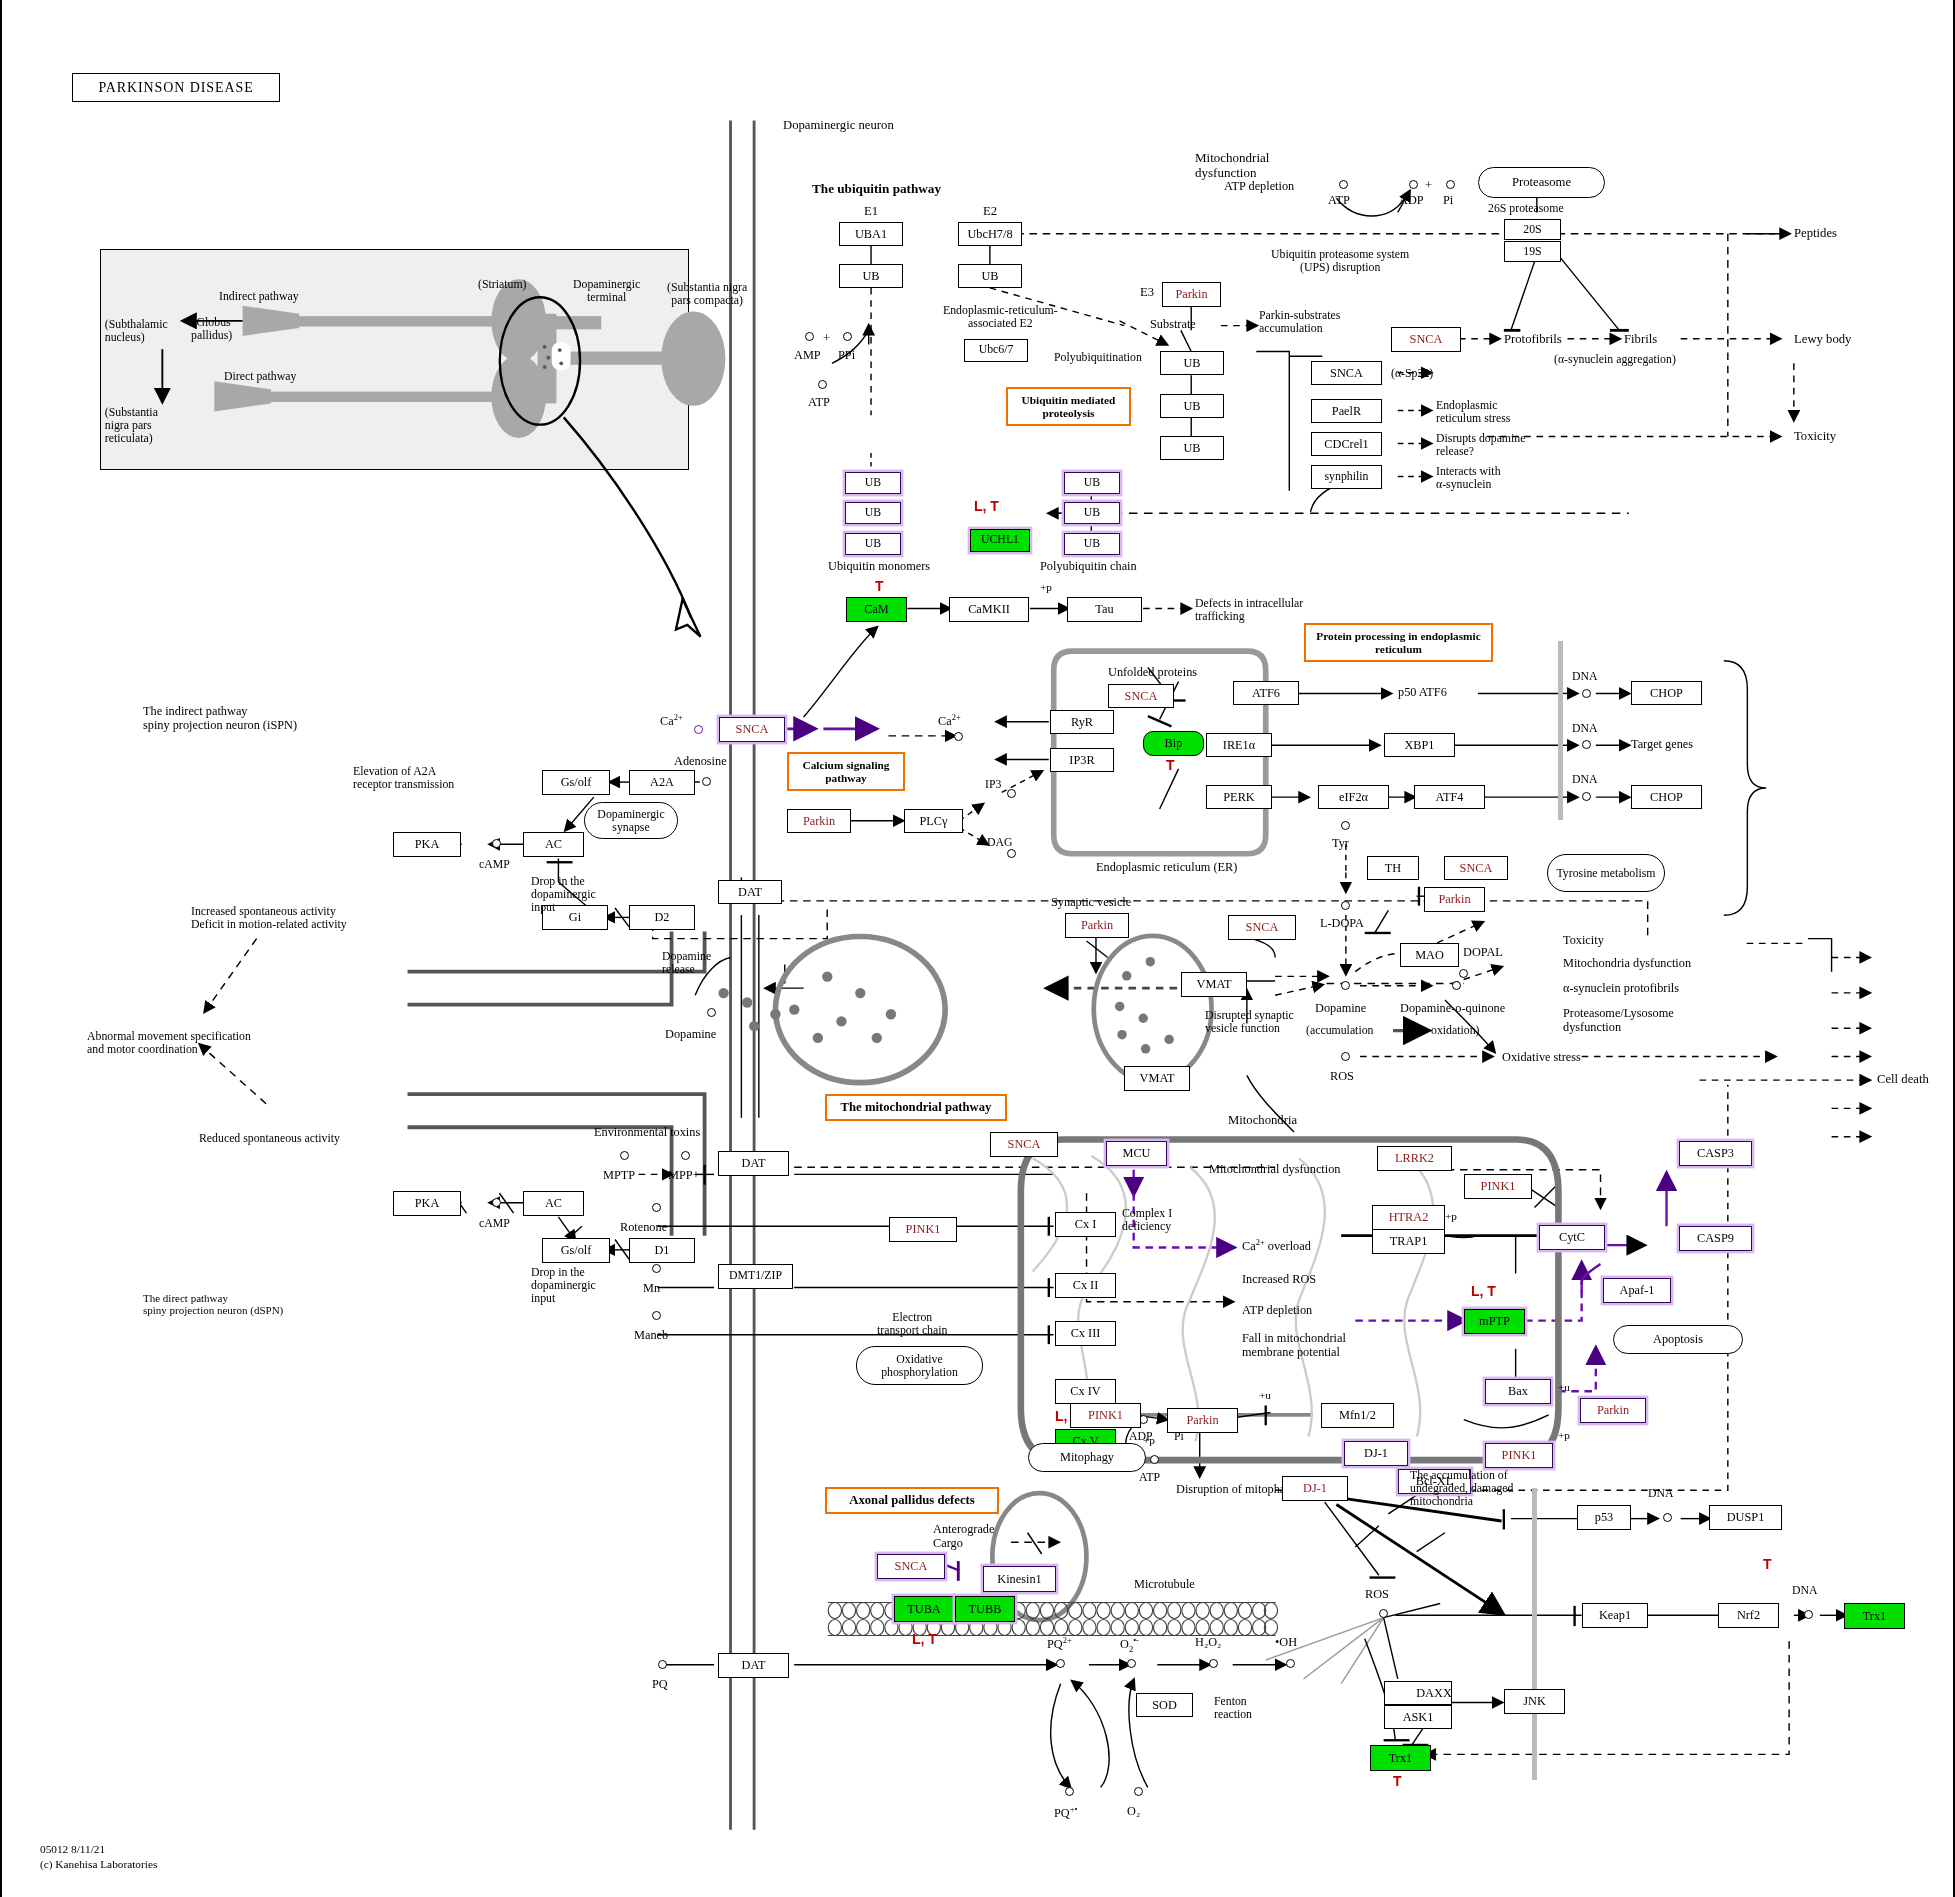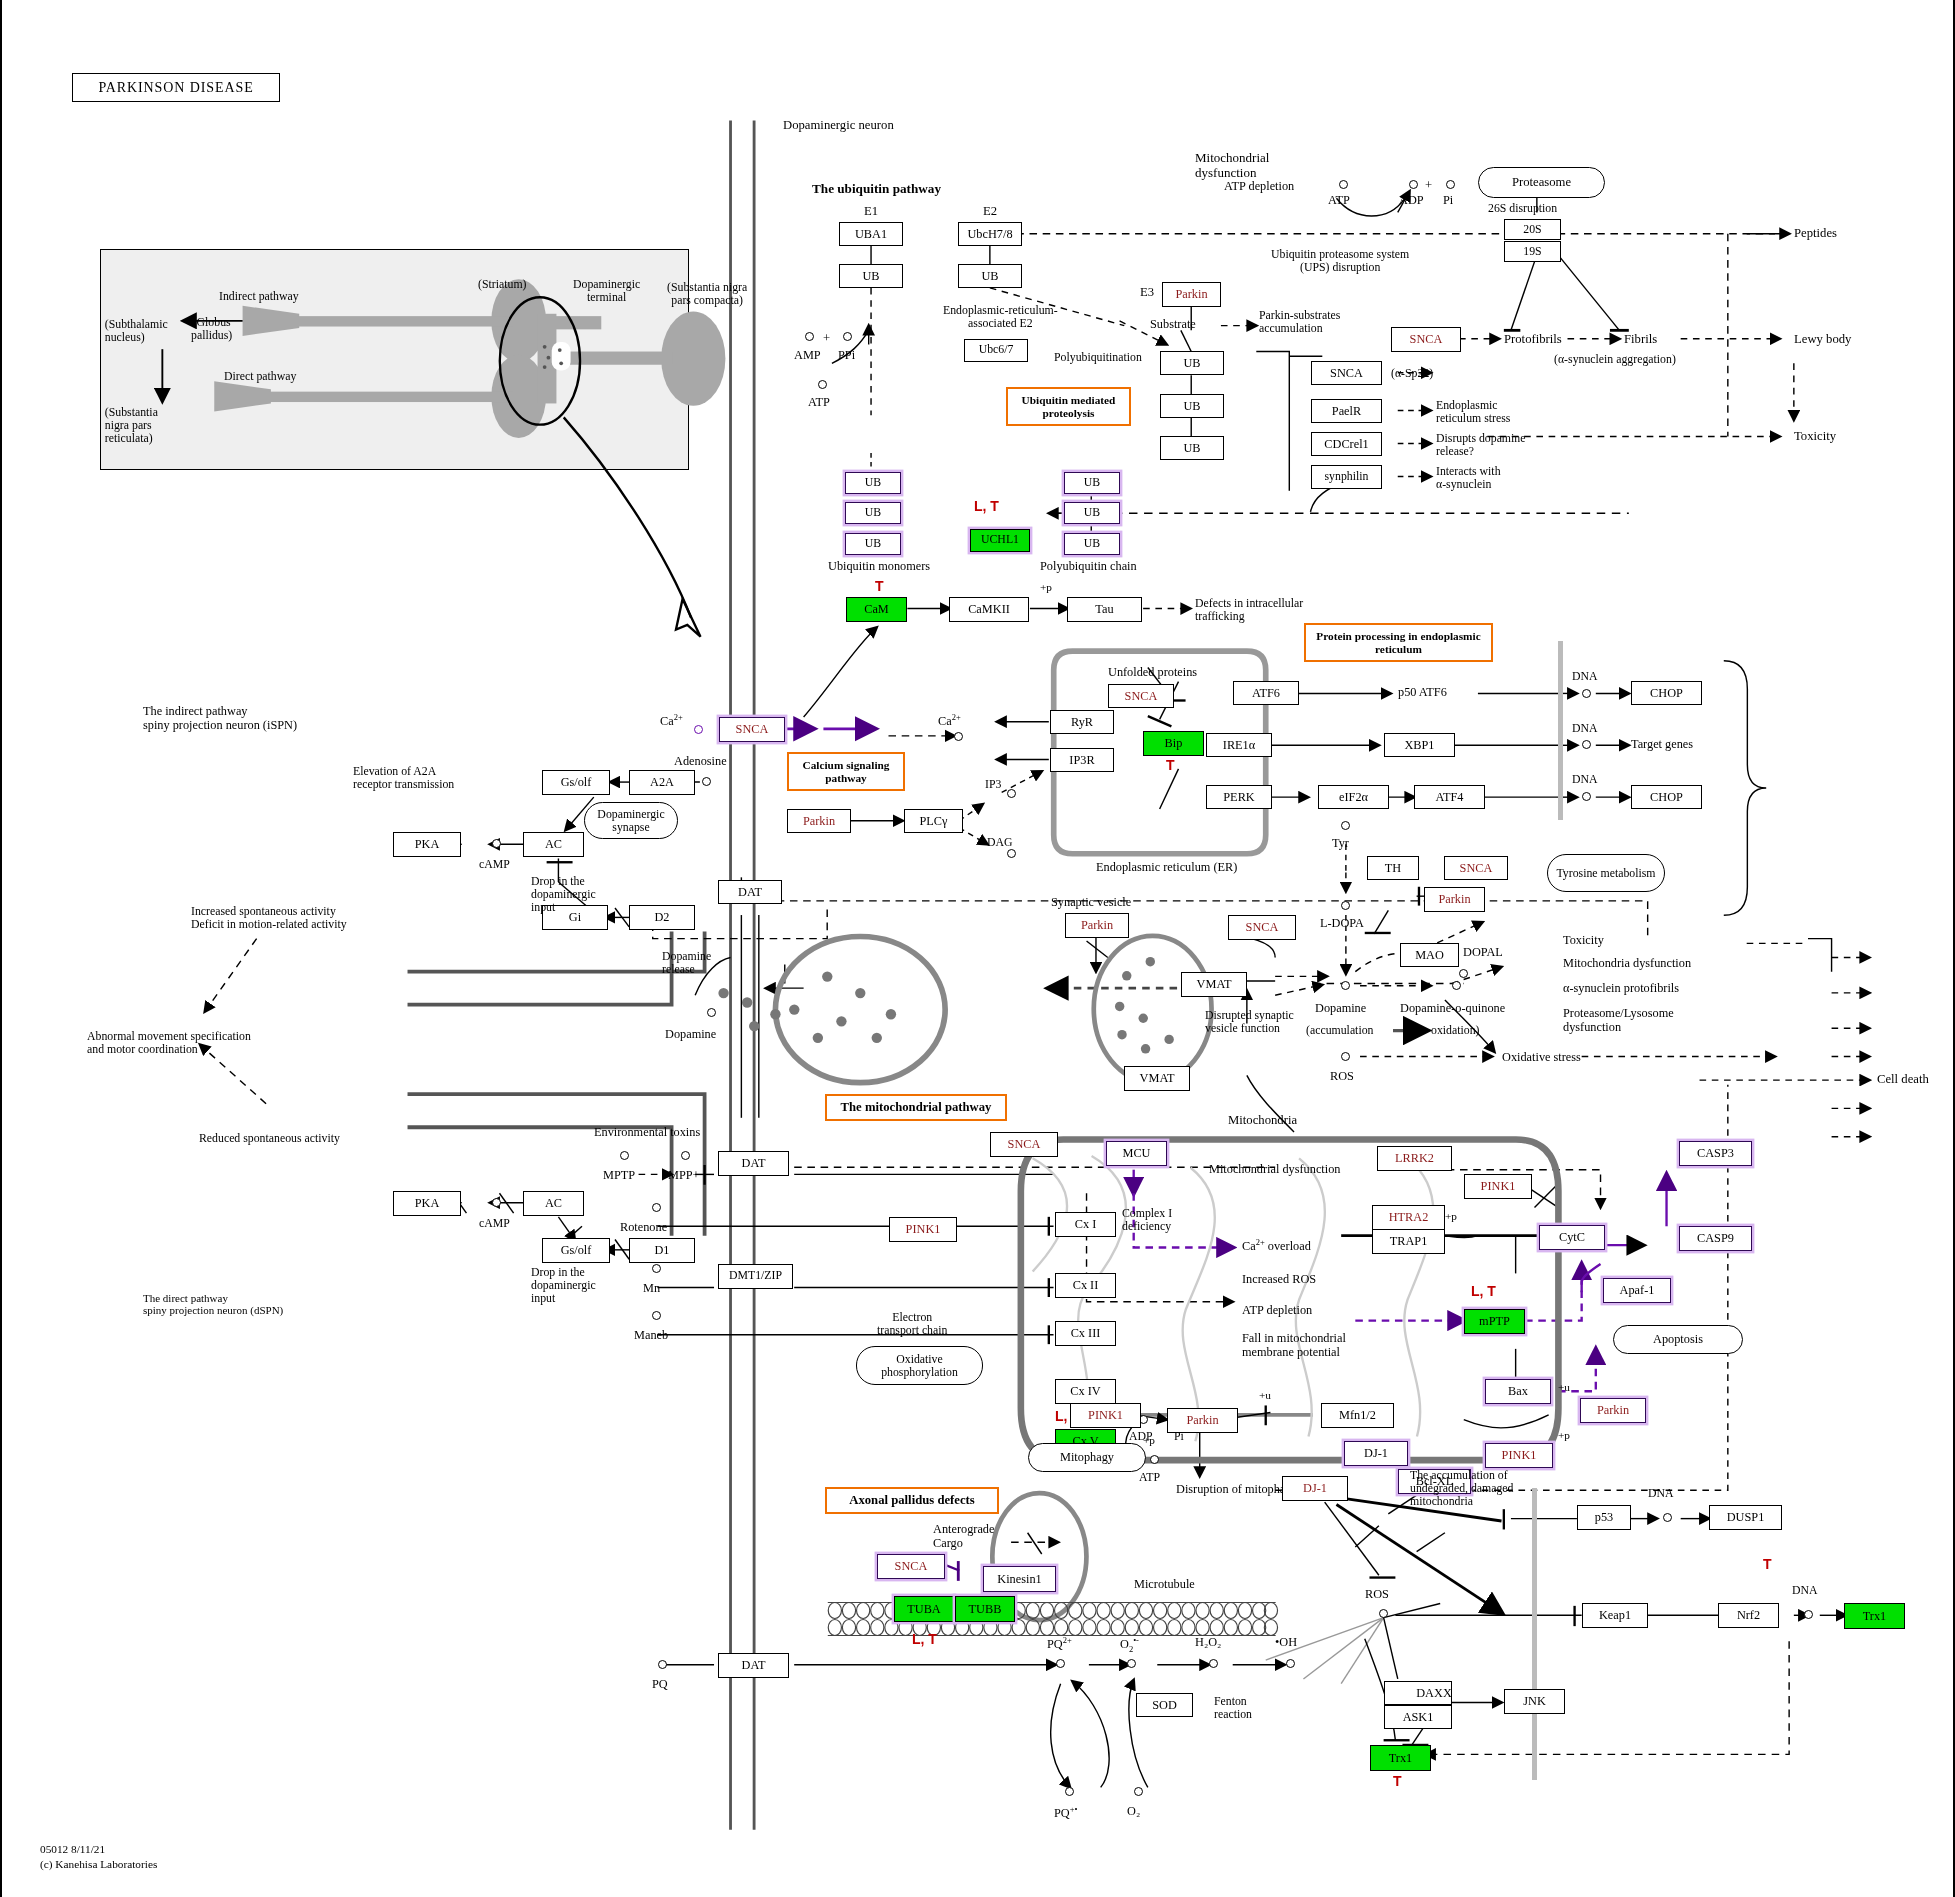--- a/index.html
+++ b/index.html
@@ -392,21 +392,21 @@
 dysfunction</div>
   <div class="lbl" style="left:1222px;top:180px;font-size:12.3px;">ATP depletion</div>
   <div class="cmp" style="left:1337px;top:180px;"></div>
   <div class="lbl" style="left:1326px;top:194px;font-size:12.3px;">ATP</div>
   <div class="cmp" style="left:1407px;top:180px;"></div>
   <div class="lbl" style="left:1423px;top:178px;font-size:12.7px;">+</div>
   <div class="cmp" style="left:1444px;top:180px;"></div>
   <div class="lbl" style="left:1397px;top:194px;font-size:12.3px;">ADP</div>
   <div class="lbl" style="left:1441px;top:194px;font-size:12.3px;">Pi</div>
   <div class="rounded" style="left:1476px;top:167px;width:127px;height:31px;font-size:12.7px;">Proteasome</div>
-  <div class="lbl" style="left:1486px;top:202px;font-size:11.8px;">26S disruption</div>
+  <div class="lbl" style="left:1486px;top:202px;font-size:11.8px;">26S proteasome</div>
   <div class="bx" style="left:1502px;top:219px;width:57px;height:21px;font-size:11.8px;">20S</div>
   <div class="bx" style="left:1502px;top:241px;width:57px;height:21px;font-size:11.8px;">19S</div>
   <div class="lbl" style="left:1269px;top:248px;font-size:11.8px;text-align:center;">Ubiquitin proteasome system
 (UPS) disruption</div>
   <div class="lbl" style="left:1792px;top:226px;font-size:12.7px;">Peptides</div>
 
   <div class="bx red" style="left:1389px;top:327px;width:70px;height:24.5px;font-size:12.3px;">SNCA</div>
   <div class="lbl" style="left:1502px;top:332px;font-size:12.7px;">Protofibrils</div>
   <div class="lbl" style="left:1622px;top:332px;font-size:12.7px;">Fibrils</div>
   <div class="lbl" style="left:1552px;top:353px;font-size:11.8px;">(α-synuclein aggregation)</div>
@@ -432,21 +432,21 @@
   <div class="lbl" style="left:1193px;top:597px;font-size:11.8px;">Defects in intracellular
 trafficking</div>
   <div class="orangebx" style="left:1302px;top:623px;width:189px;height:39px;font-size:11.3px;">Protein processing in
 endoplasmic reticulum</div>
 
   <svg width="472" height="245" style="left:1056px;top:637px;" viewBox="0 0 1000 520">
     <path d="M30,30 L400,30 Q440,30 440,70 L440,420 Q440,460 400,460 L30,460 Q-10,460 -10,420 L-10,70 Q-10,30 30,30" fill="none" stroke="#999" stroke-width="12"></path>
   </svg>
   <div class="lbl" style="left:1106px;top:666px;font-size:12.3px;">Unfolded proteins</div>
   <div class="bx red" style="left:1106px;top:684px;width:66px;height:23.6px;font-size:12.3px;">SNCA</div>
-  <div class="bx green" style="left:1141px;top:731px;width:61px;height:24.5px;font-size:12.3px;">Bip</div>
+  <div class="bx green" style="left:1141px;top:731px;width:61px;height:24.5px;font-size:12.3px;border-radius:10px;">Bip</div>
   <div class="lt" style="left:1164px;top:757px;font-size:14px;">T</div>
   <div class="bx" style="left:1048px;top:710px;width:64px;height:23.6px;font-size:12.3px;">RyR</div>
   <div class="bx" style="left:1048px;top:748px;width:64px;height:23.6px;font-size:12.3px;">IP3R</div>
   <div class="bx" style="left:1204px;top:681px;width:66px;height:23.6px;font-size:12.3px;margin-left:27px;">ATF6</div>
   <div class="bx" style="left:1204px;top:733px;width:66px;height:23.6px;font-size:12.3px;">IRE1α</div>
   <div class="bx" style="left:1204px;top:785px;width:66px;height:23.6px;font-size:12.3px;">PERK</div>
   <div class="lbl" style="left:1396px;top:686px;font-size:12.3px;">p50 ATF6</div>
   <div class="bx" style="left:1382px;top:733px;width:71px;height:23.6px;font-size:12.3px;">XBP1</div>
   <div class="bx" style="left:1316px;top:785px;width:71px;height:23.6px;font-size:12.3px;">eIF2α</div>
   <div class="bx" style="left:1412px;top:785px;width:71px;height:23.6px;font-size:12.3px;">ATF4</div>

